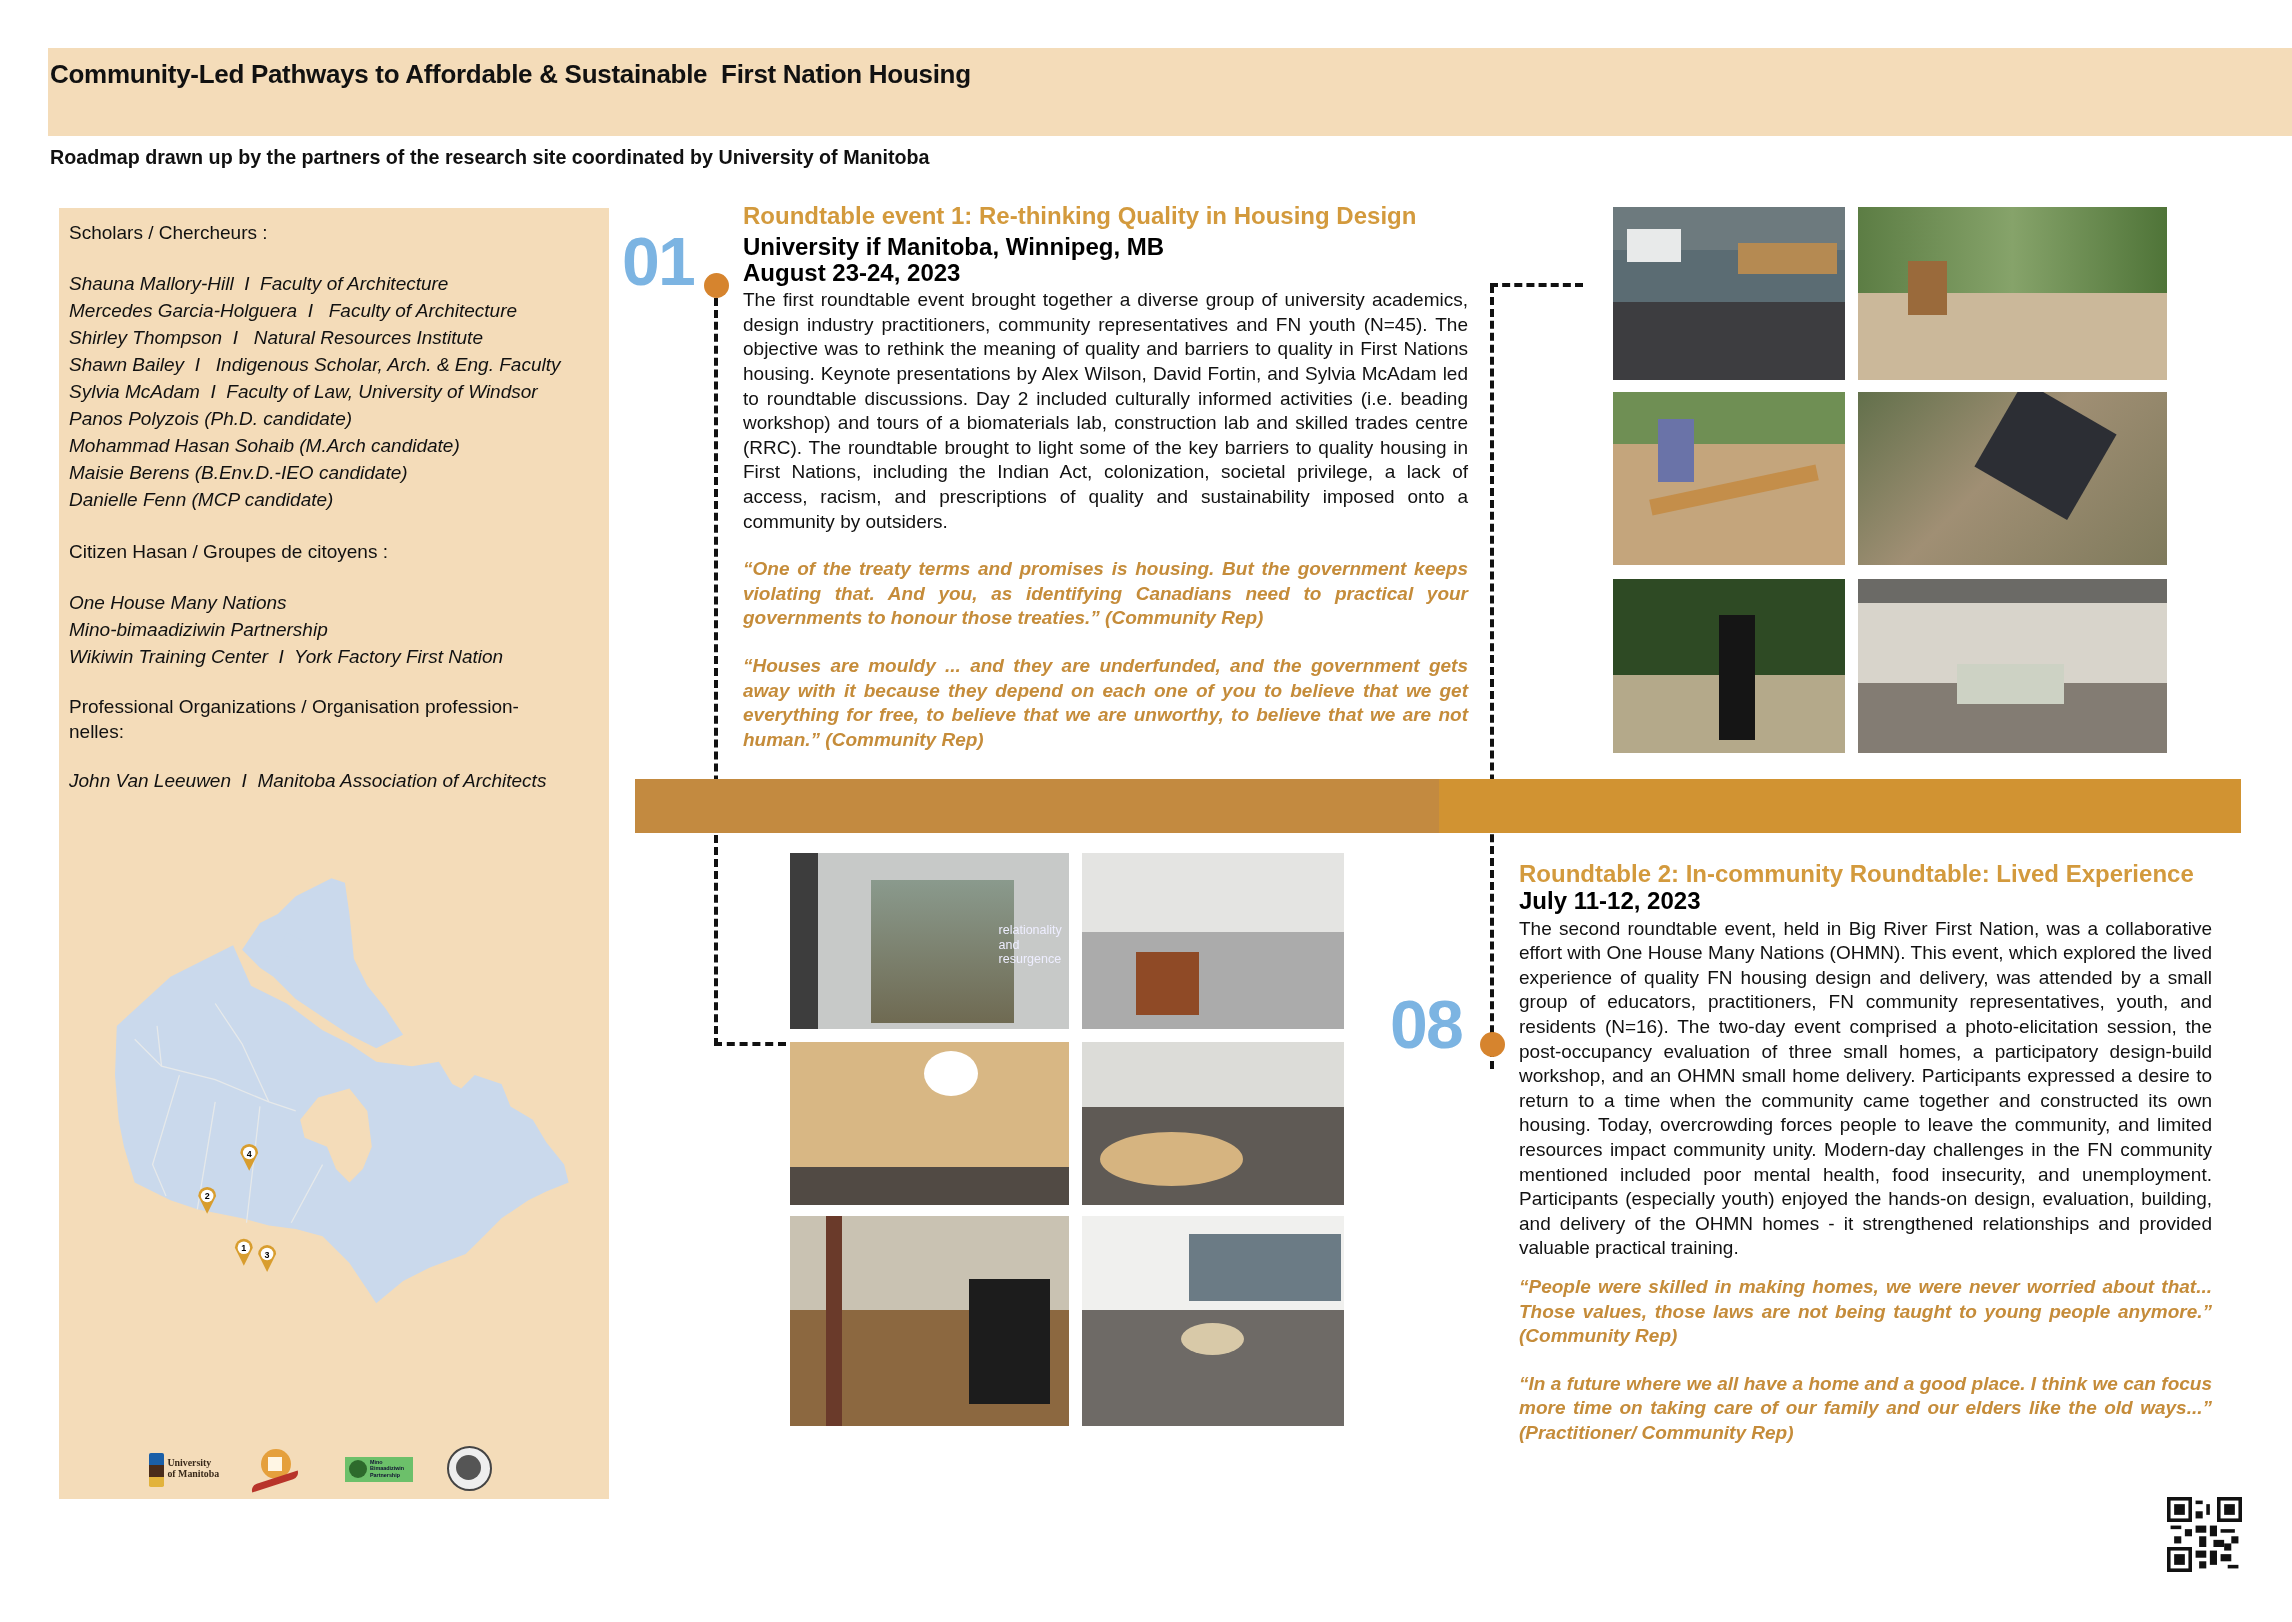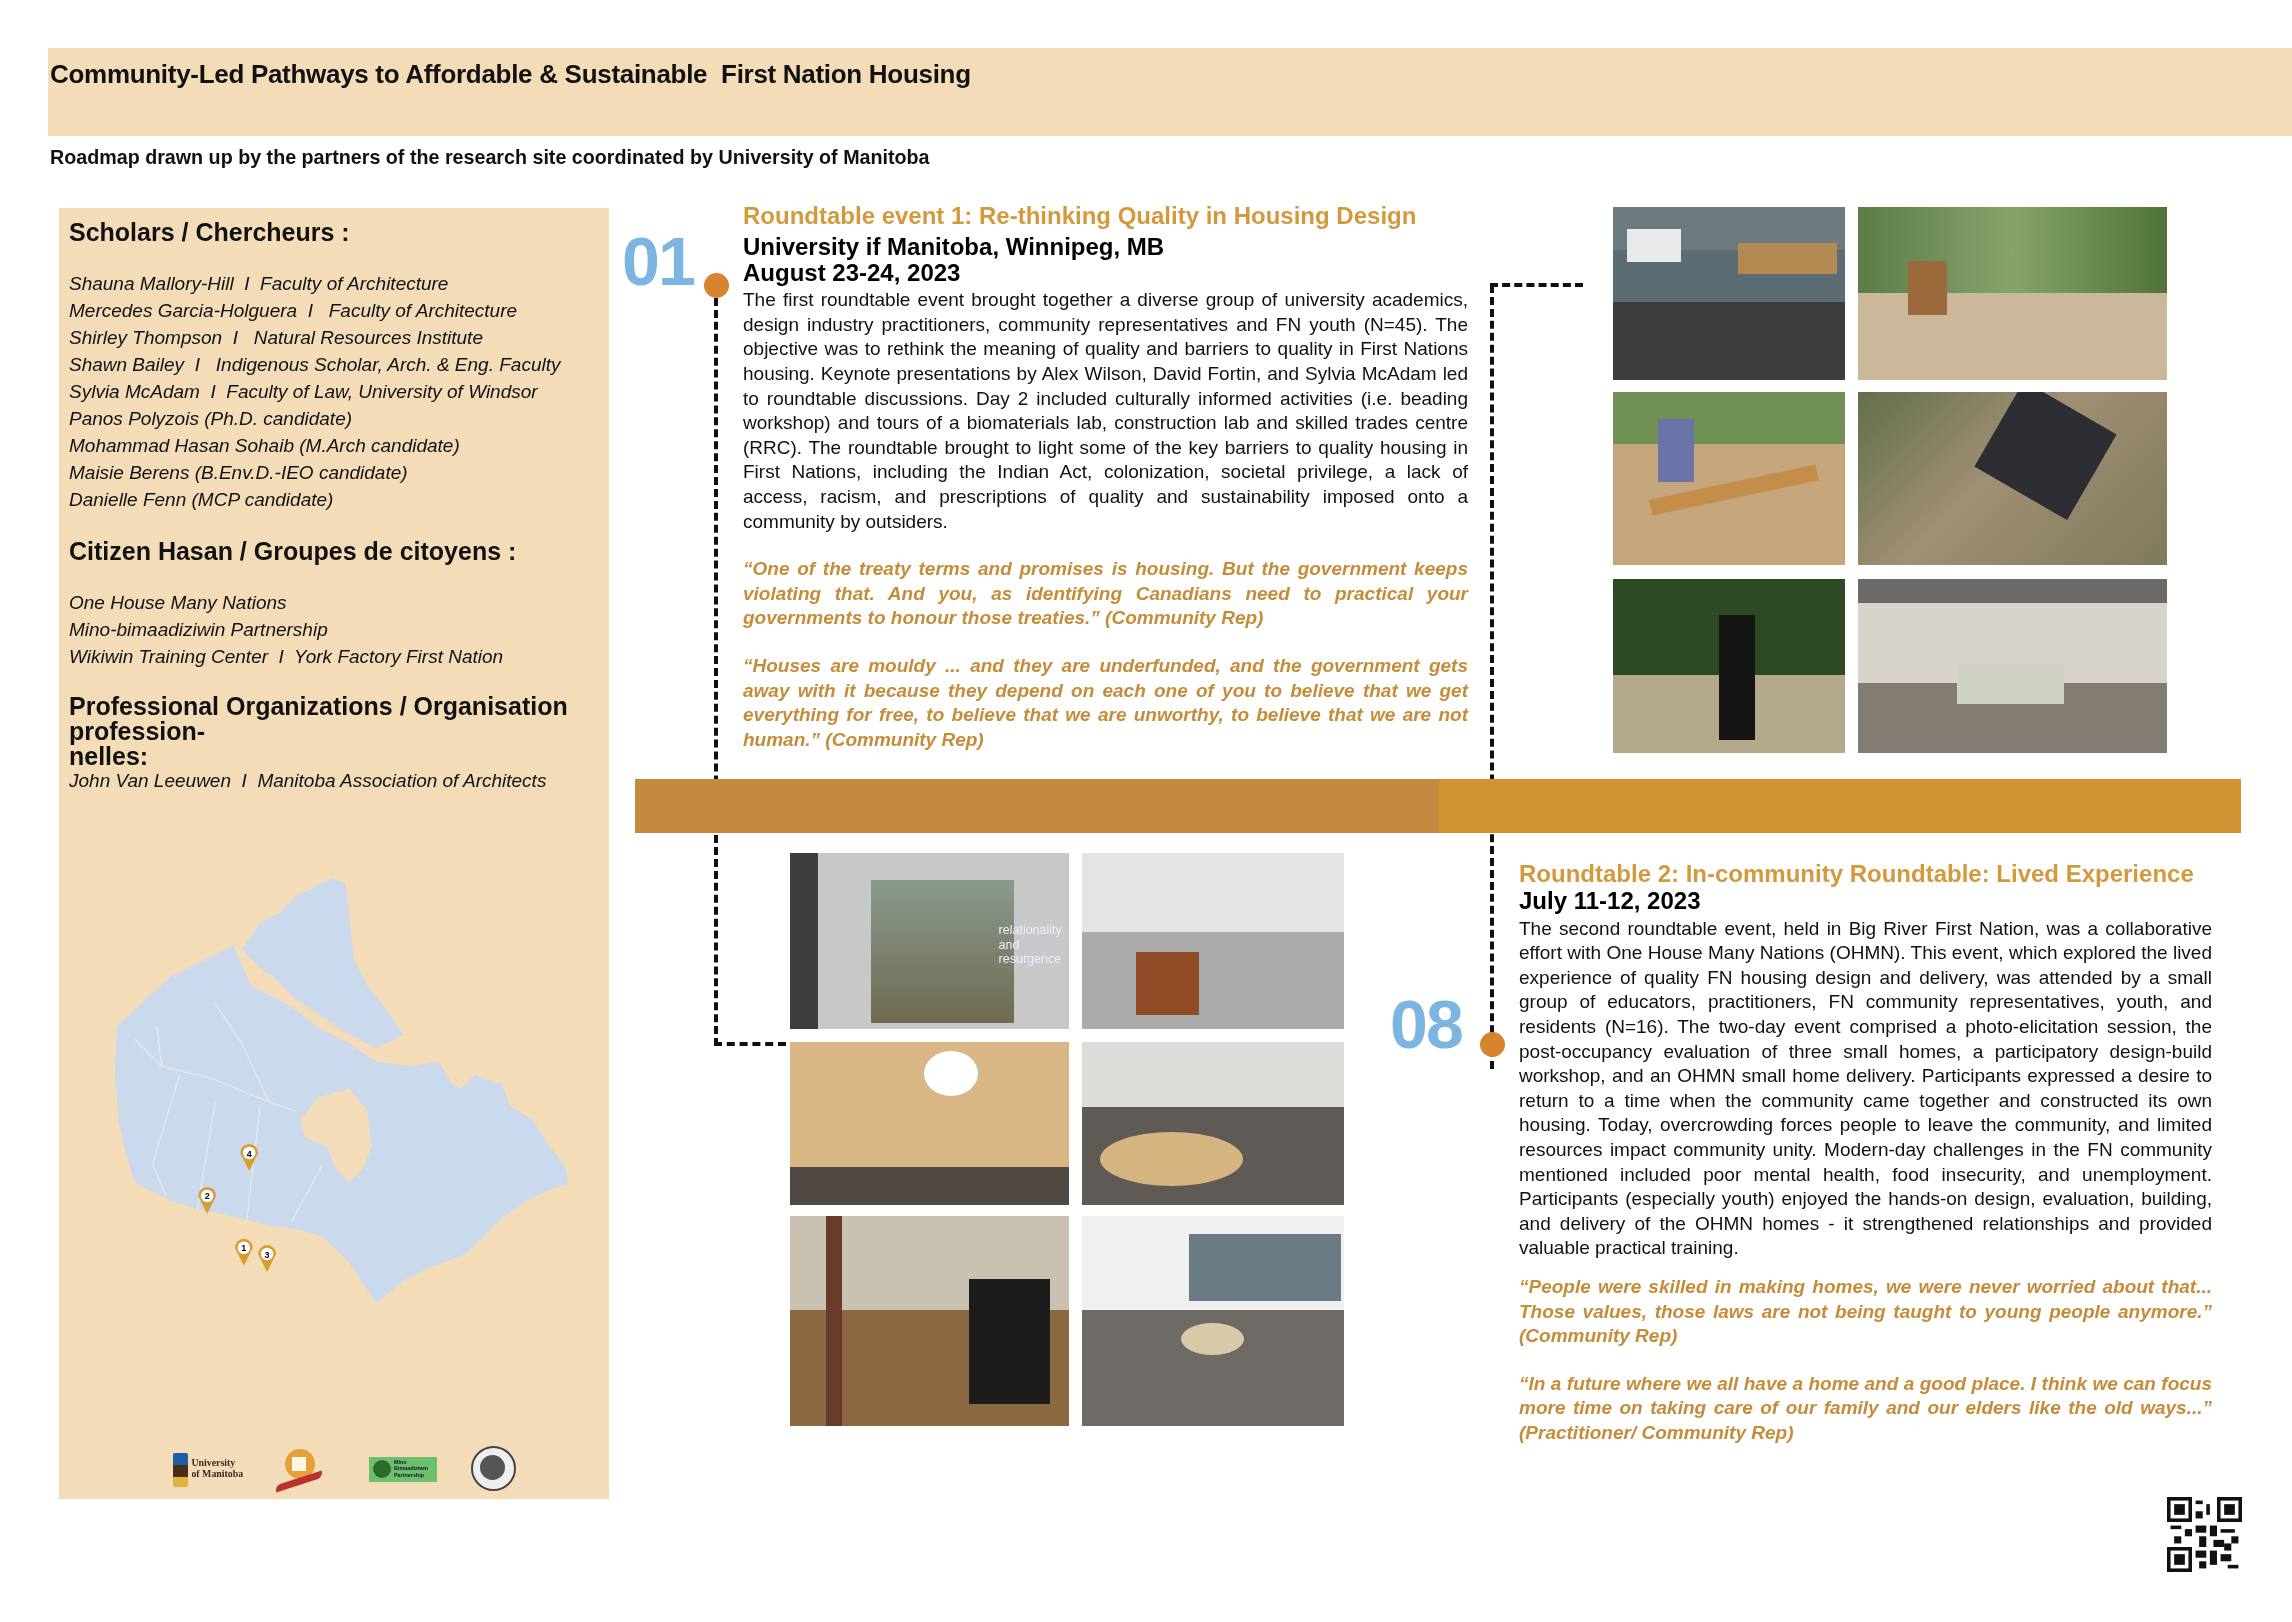--- a/index.html
+++ b/index.html
@@ -7,25 +7,25 @@
          font-family: "Liberation Sans", sans-serif; color: #111; }
   .abs { position: absolute; }
 
   
   #title-bar { left: 48px; top: 48px; width: 2244px; height: 88px; background: #f4dcb9; }
   #title { left: 50px; top: 59px; font-size: 26px; font-weight: bold; letter-spacing: -0.3px; white-space: pre; }
   #subtitle { left: 50px; top: 146px; font-size: 19.7px; font-weight: bold; }
 
   
   #left-panel { left: 59px; top: 208px; width: 550px; height: 1291px; background: #f4dcb9; }
-  .lp-head { font-size: 25px; font-weight: bold; line-height: 25px; }
+  .lp-head { font-size: 19px; font-weight: normal; line-height: 25px; }
   .lp-list { font-size: 19px; font-style: italic; line-height: 27px; }
   .lp-list div { white-space: pre; }
   #map { left: 81px; top: 860px; width: 510px; height: 466px; }
-  #logos { left: 168px; top: 1444px; width: 358px; height: 54px; }
+  #logos { left: 144px; top: 1444px; width: 358px; height: 54px; }
 
   
   .num { font-size: 68px; font-weight: bold; color: #7cb4e2; letter-spacing: -1.8px; }
   .dot { width: 25px; height: 25px; border-radius: 50%; background: #d6842e; }
   .vdash { width: 0; border-left: 4.5px dashed #111; }
   .hdash { height: 0; border-top: 4.5px dashed #111; }
 
   .ev-title { font-size: 24px; font-weight: bold; color: #d39a3d; white-space: nowrap; }
   .ev-loc { font-size: 24px; font-weight: bold; color: #000000; line-height: 26px; white-space: nowrap; }
   .ev-body { font-size: 19px; line-height: 24.6px; text-align: justify; }

